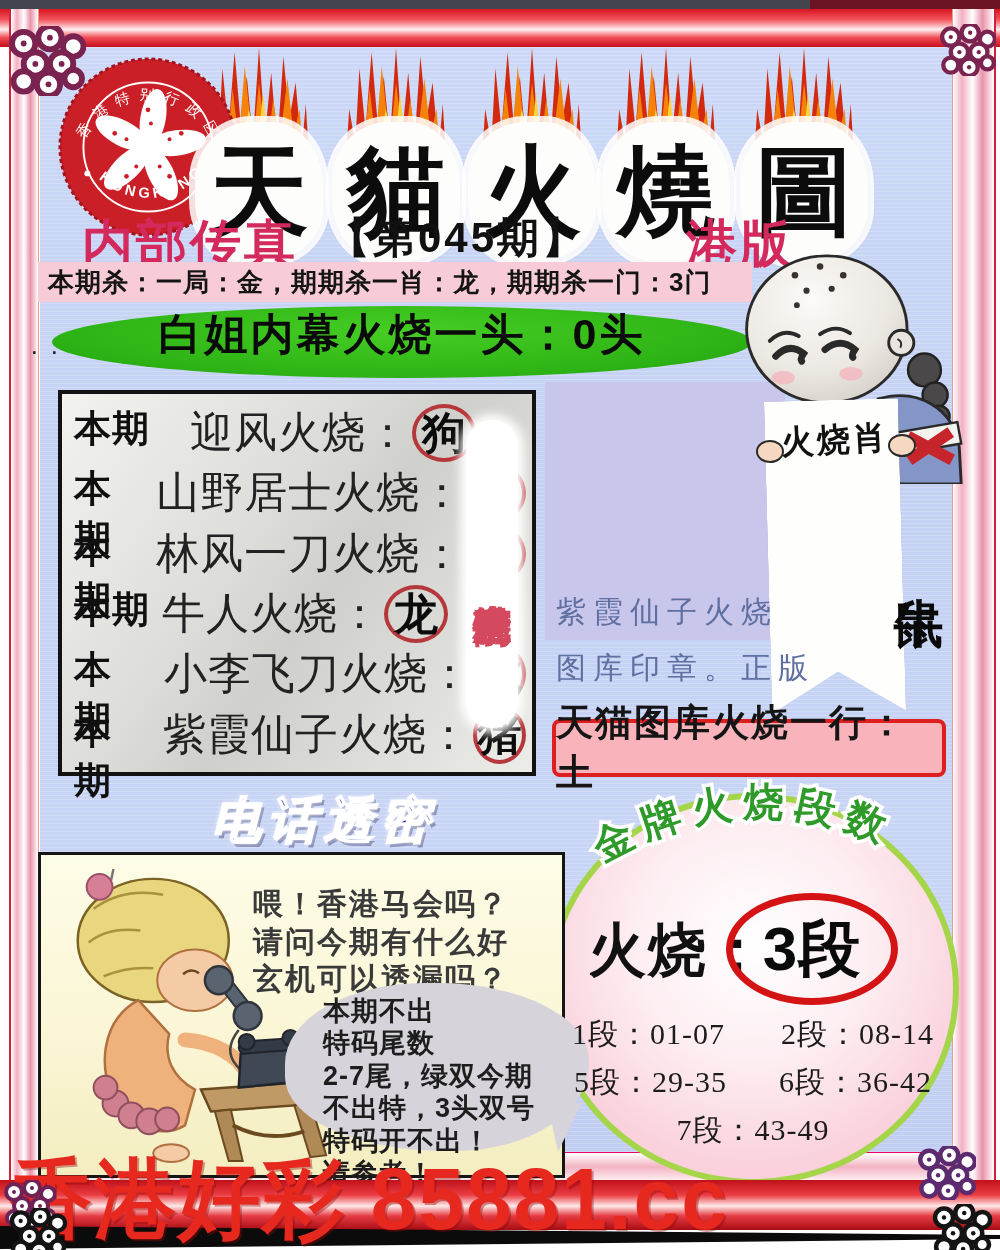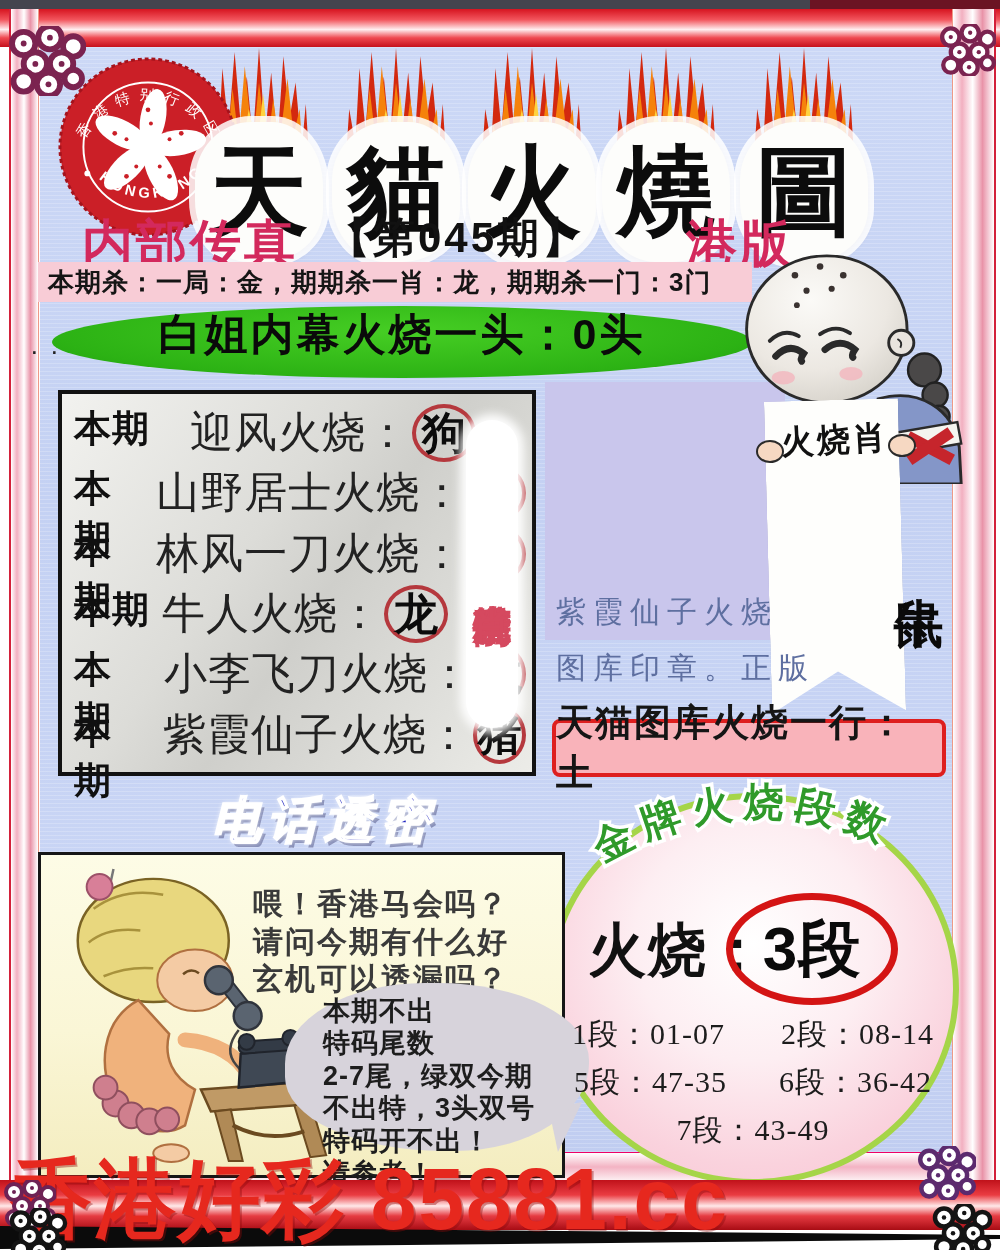--- a/index.html
+++ b/index.html
@@ -387,21 +387,21 @@
   <div class="fire-label">火烧：</div>
   <div class="red-oval">
     <span>3段</span>
   </div>
   <div class="seg-lines">
     <div class="seg-row seg-r1">
       <span>1段：01-07</span>
       <span>2段：08-14</span>
     </div>
     <div class="seg-row seg-r3">
-      <span>5段：47-35</span>
+      <span>5段：29-35</span>
       <span>6段：36-42</span>
     </div>
     <div class="seg-row seg-r4">
       <span>7段：43-49</span>
     </div>
   </div>
 
   <div class="phone-title">电话透密</div>
   <div class="phone-box">
     <svg class="baby" viewBox="0 0 300 320">

